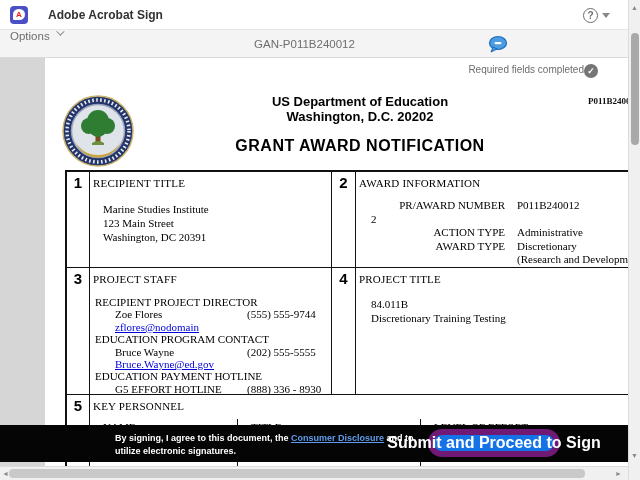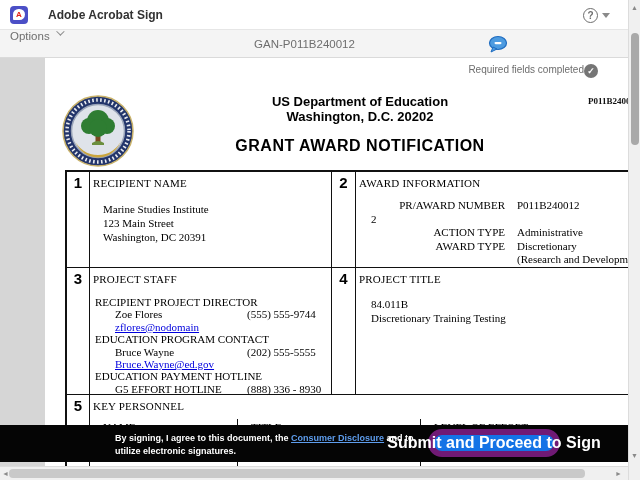--- a/index.html
+++ b/index.html
@@ -144,21 +144,21 @@
       <div class="doc-head">
         <div class="org">US Department of Education</div>
         <div class="org">Washington, D.C. 20202</div>
         <div class="gan">GRANT AWARD NOTIFICATION</div>
       </div>
 
       <div class="gtable">
 
         <div class="numcell">1</div>
         <div class="cell b-right">
-          <div class="sec-head">RECIPIENT NAME</div>
+          <div class="sec-head">RECIPIENT TITLE</div>
           <div class="addr">
             <div>Marine Studies Institute</div>
             <div>123 Main Street</div>
             <div>Washington, DC 20391</div>
           </div>
         </div>
         <div class="numcell">2</div>
         <div class="cell">
           <div class="sec-head">AWARD INFORMATION</div>
           <div class="kv-block">

